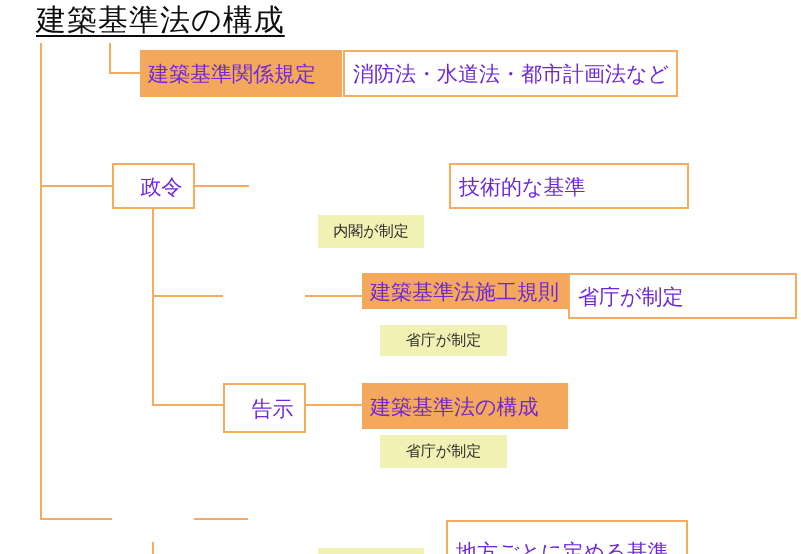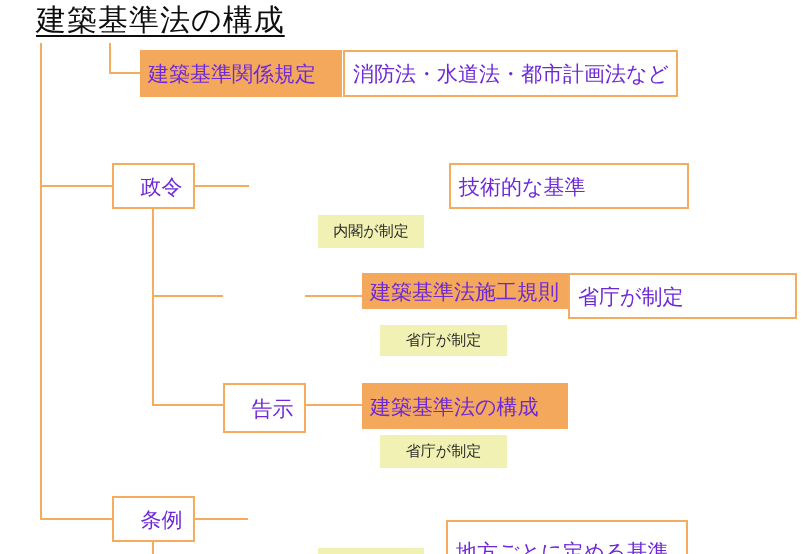--- a/index.html
+++ b/index.html
@@ -123,21 +123,18 @@
   <div class="box label" style="left:223px;top:383px;width:83px;height:50px">
     <span>告示</span>
   </div>
   <div class="box orange" style="left:362px;top:383px;width:206px;height:46px">
     <span>建築基準法の構成</span>
   </div>
   <div class="note" style="left:380px;top:435px;width:127px;height:33px">
     <span>省庁が制定</span>
   </div>
 
-  <div class="box label" style="left:112px;top:496px;width:83px;height:46px">
-    <span>条例</span>
-  </div>
   <div class="box white" style="left:446px;top:520px;width:242px;height:62px">
     <span>地方ごとに定める基準</span>
   </div>
   <div class="note" style="left:318px;top:548px;width:106px;height:6px"></div>
 
 </div>
 
 </body></html>

